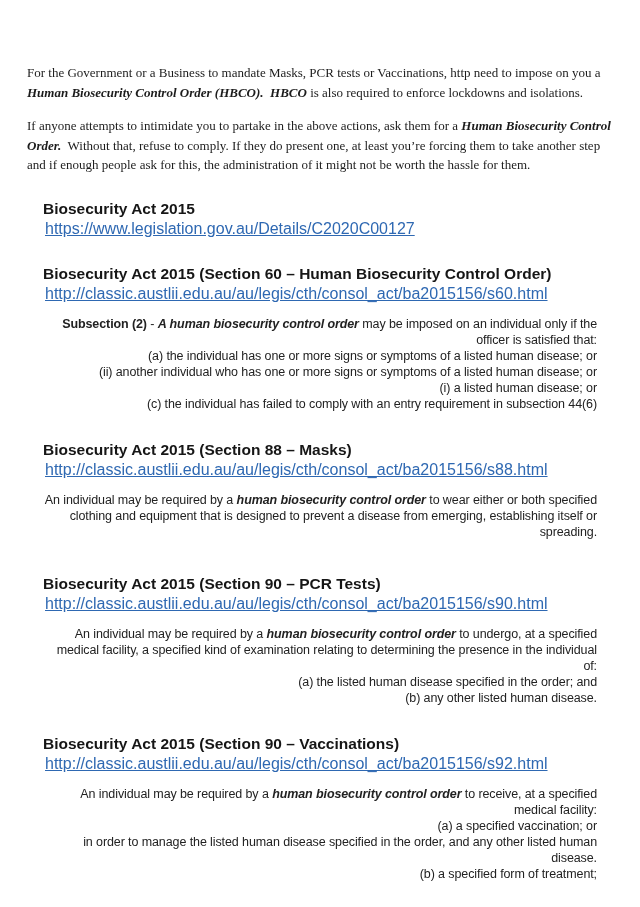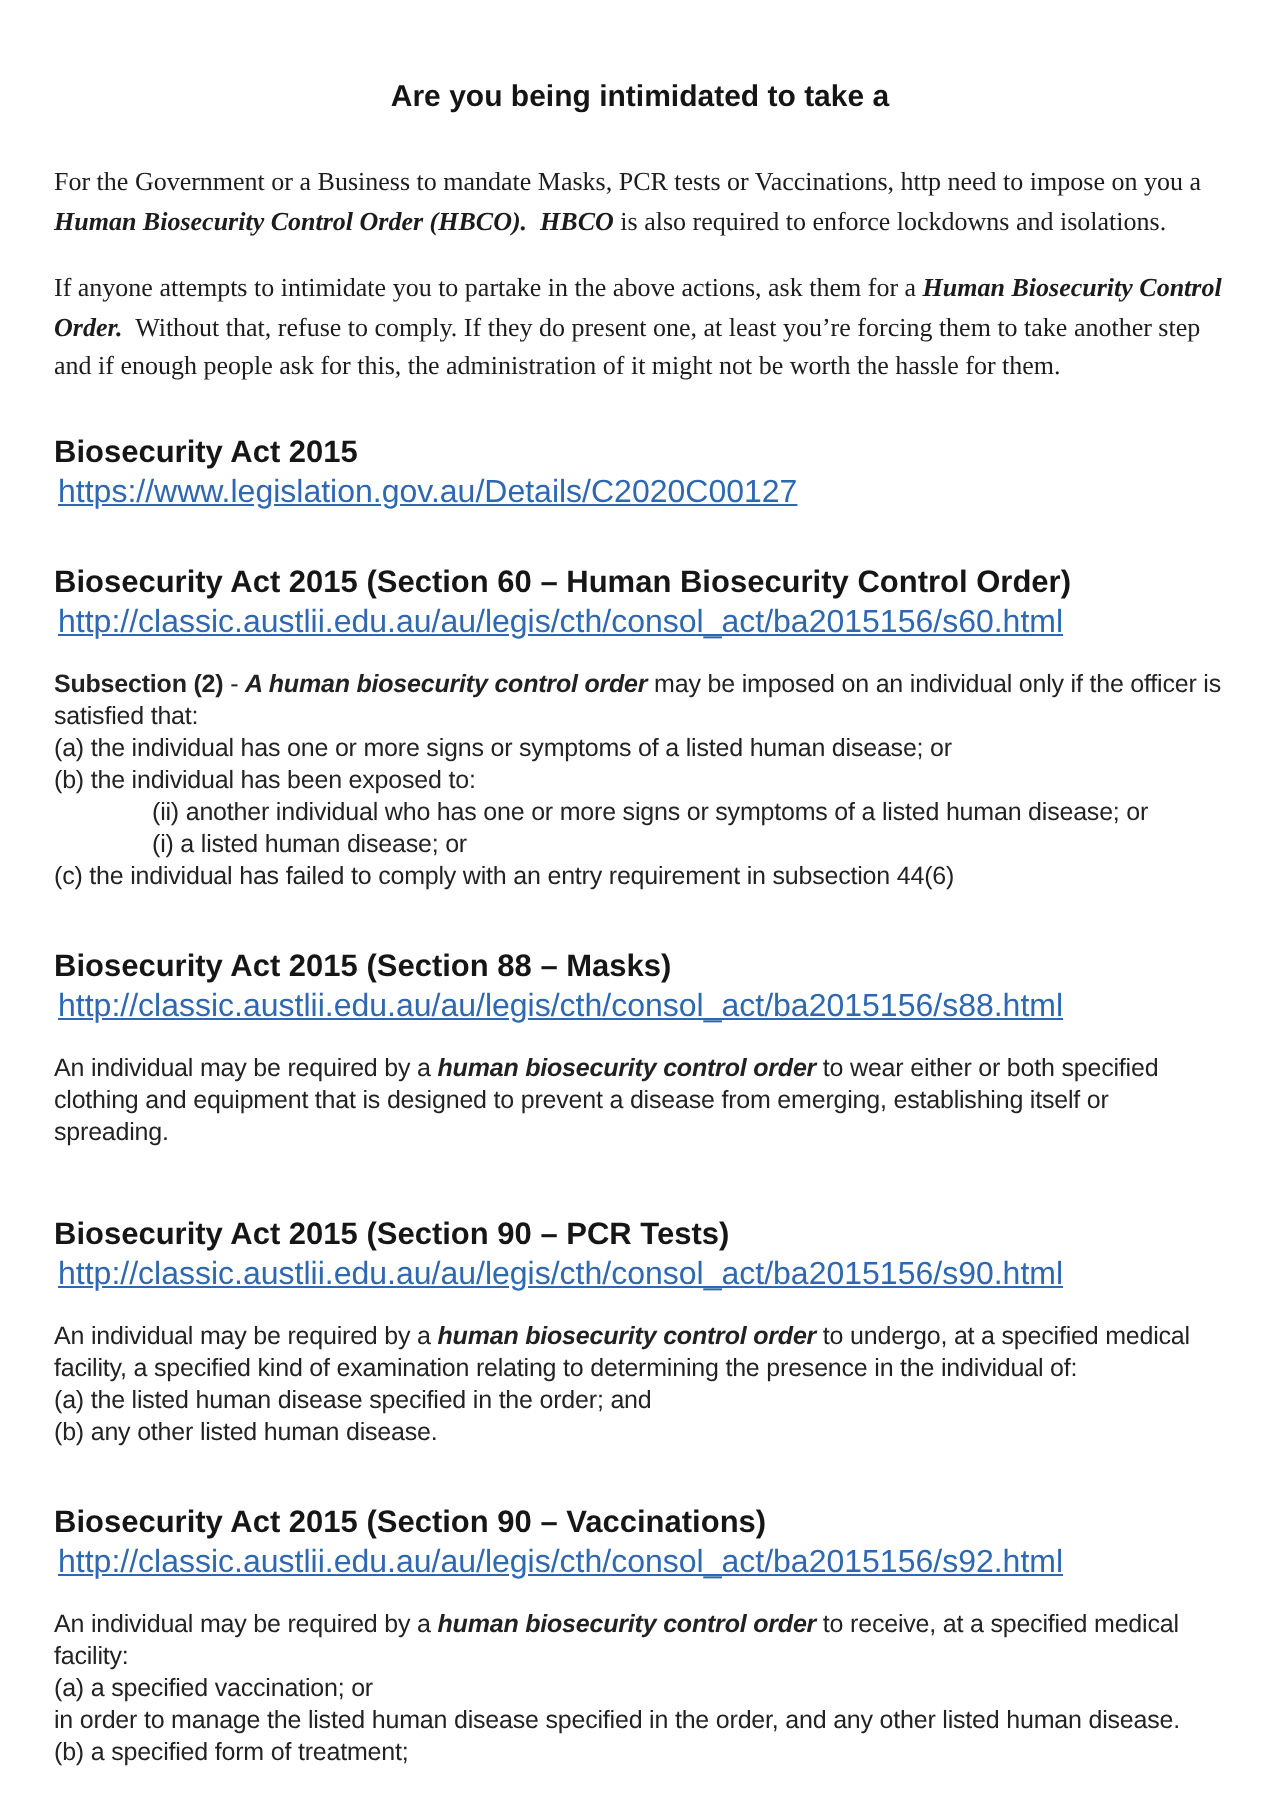--- a/index.html
+++ b/index.html
@@ -31,21 +31,21 @@
     font-family: "Liberation Serif", serif;
     font-size: 13px;
     line-height: 19.5px;
     margin: 0;
     color: #1c1c1c;
   }
   p.intro.first  { margin-top: 23px; }
   p.intro.second { margin-top: 14px; }
   .b { font-weight: bold; }
   .i { font-style: italic; }
-  #sections section { margin: 0; }
+  #sections section { margin: 16px; }
   #sections section:nth-of-type(1) { margin-top: 24px; }
   #sections section:nth-of-type(2) { margin-top: 26px; }
   #sections section:nth-of-type(3) { margin-top: 28px; }
   #sections section:nth-of-type(4) { margin-top: 34px; }
   #sections section:nth-of-type(5) { margin-top: 28px; }
   .sec-heading {
     font-size: 15.5px;
     line-height: 19px;
     font-weight: bold;
     margin: 0;
@@ -60,48 +60,46 @@
     text-decoration: underline;
     cursor: pointer;
   }
   .sec-body {
     margin-top: 13px;
     font-size: 12.5px;
     line-height: 16px;
     letter-spacing: -0.1px;
     color: #222222;
   }
-  .sec-body .line { margin: 0; }
+  .sec-body .line { margin: 0; text-align: right; }
   .sec-body .line.indent { padding-left: 49px; }
 </style>
 </head>
 <body>
 
 <div class="page">
   <header>
-    <div class="title1">Are you being intimidated to take a</div>
   </header>
 
   <p class="intro first"><span>For the Government or a Business to mandate Masks, PCR tests or Vaccinations, http need to impose on you a </span><span class="b i">Human Biosecurity Control Order (HBCO).&nbsp; HBCO</span><span> is also required to enforce lockdowns and isolations.</span></p>
   <p class="intro second"><span>If anyone attempts to intimidate you to partake in the above actions, ask them for a </span><span class="b i">Human Biosecurity Control Order.</span><span>&nbsp; Without that, refuse to comply. If they do present one, at least you’re forcing them to take another step and if enough people ask for this, the administration of it might not be worth the hassle for them.</span></p>
 
   <div id="sections">
   <section class="doc-section">
     <h2 class="sec-heading">Biosecurity Act 2015</h2>
     <a class="sec-link" href="#">https://www.legislation.gov.au/Details/C2020C00127</a>
     
   </section>
 
   <section class="doc-section">
     <h2 class="sec-heading">Biosecurity Act 2015 (Section 60 – Human Biosecurity Control Order)</h2>
     <a class="sec-link" href="#">http://classic.austlii.edu.au/au/legis/cth/consol_act/ba2015156/s60.html</a>
     <div class="sec-body">
           <div class="line"><span class="b">Subsection (2)</span><span> - </span><span class="b i">A human biosecurity control order</span><span> may be imposed on an individual only if the officer is satisfied that:</span></div>
           <div class="line"><span>(a) the individual has one or more signs or symptoms of a listed human disease; or</span></div>
-          <div class="line"><span>(b) the individual has been exposed to:</span></div>
           <div class="line indent"><span>(ii) another individual who has one or more signs or symptoms of a listed human disease; or</span></div>
           <div class="line indent"><span>(i) a listed human disease; or</span></div>
           <div class="line"><span>(c) the individual has failed to comply with an entry requirement in subsection 44(6)</span></div>
         </div>
   </section>
 
   <section class="doc-section">
     <h2 class="sec-heading">Biosecurity Act 2015 (Section 88 – Masks)</h2>
     <a class="sec-link" href="#">http://classic.austlii.edu.au/au/legis/cth/consol_act/ba2015156/s88.html</a>
     <div class="sec-body">

